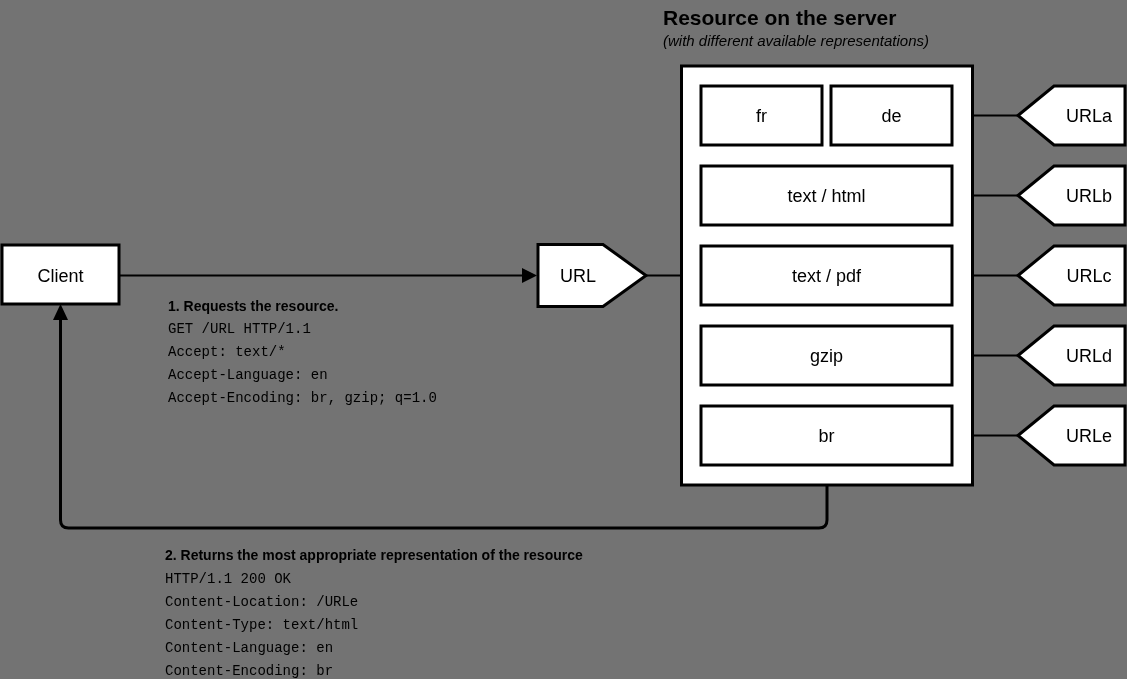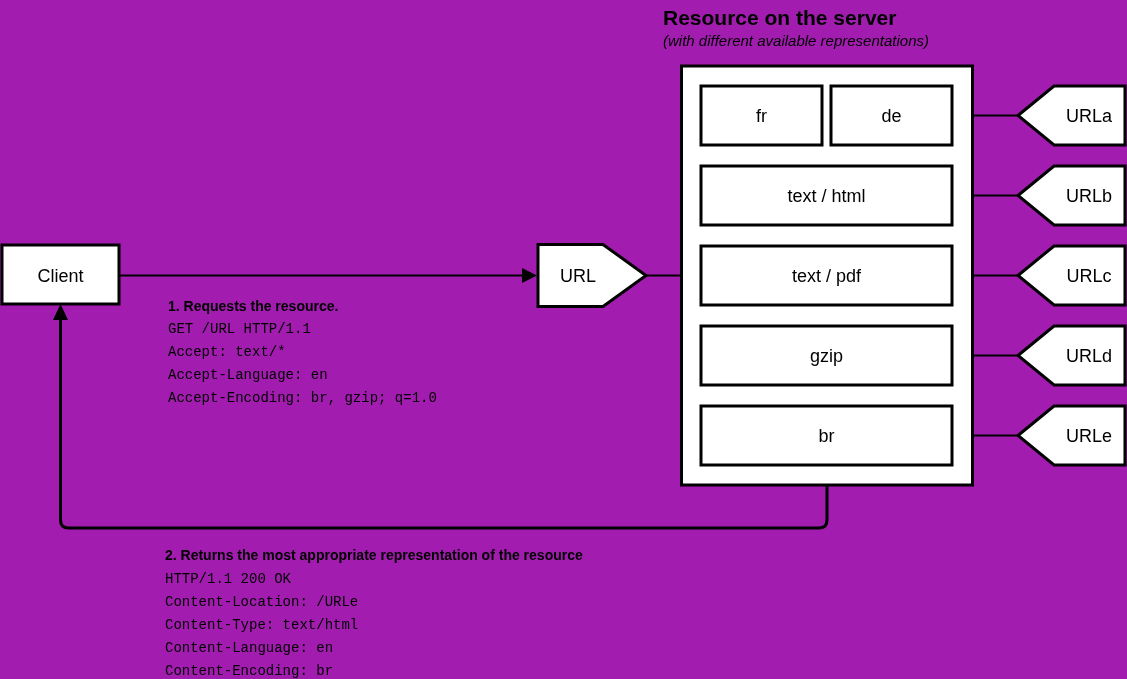--- a/index.html
+++ b/index.html
@@ -1,20 +1,20 @@
 <!DOCTYPE html>
 <html><head>
 <meta charset="utf-8">
 <style>
   html, body { margin: 0; padding: 0; background: #ffffff; }
   .stage {
     position: relative;
     width: 1127px;
     height: 679px;
-    background: #a21caf;
+    background: #737373;
     font-family: "Liberation Sans", sans-serif;
     overflow: hidden;
   }
   svg { display: block; }
   .shape   { fill: #ffffff; stroke: #000000; stroke-width: 3; }
   .conn    { fill: none; stroke: #000000; stroke-width: 2; }
   .flow    { fill: none; stroke: #000000; stroke-width: 3; }
   .head    { fill: #000000; stroke: none; }
   .boxlbl  { font-size: 18px; fill: #000000; text-anchor: middle; }
   .title   { font-size: 21px; font-weight: bold; fill: #000000; }

